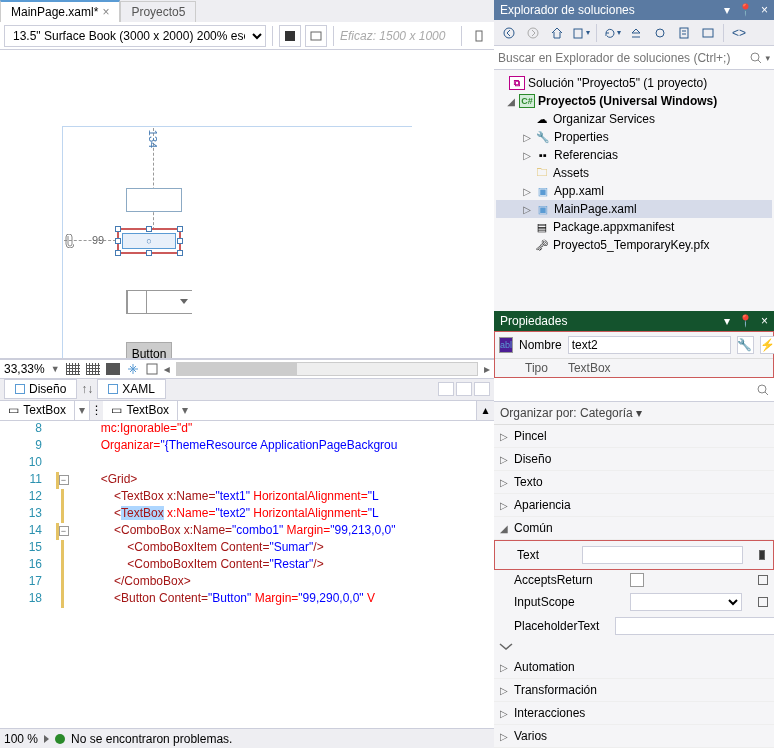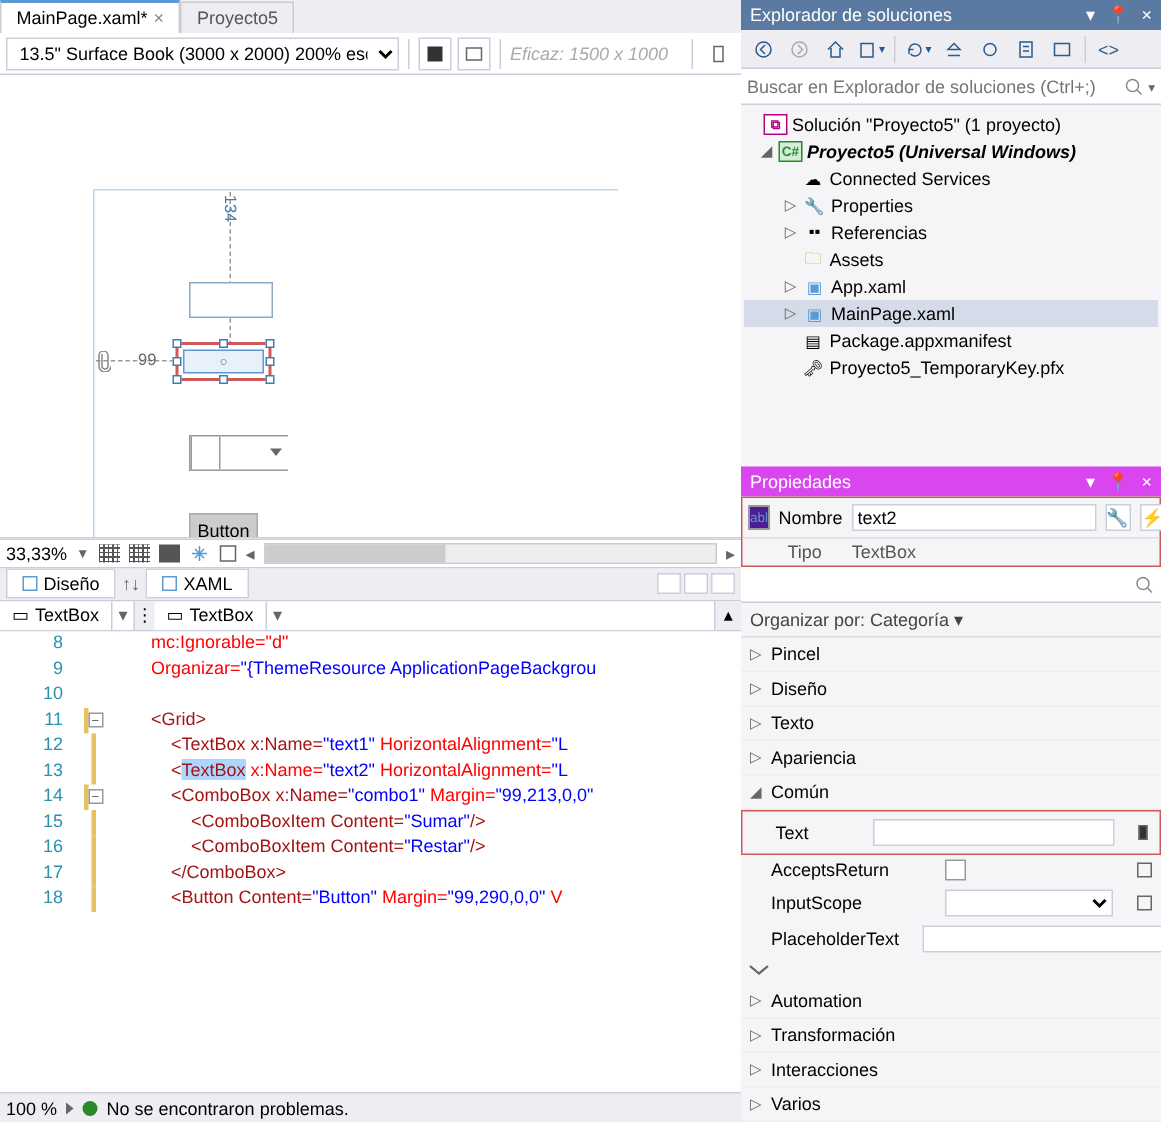--- a/index.html
+++ b/index.html
@@ -73,41 +73,41 @@
 .el { color: #a31515; }
 .hl { background: #add6ff; }
 
 
 .status { height: 20px; background: #eeeef2; display: flex; align-items: center; padding: 0 4px; gap: 6px; border-top: 1px solid #cccedb; }
 .green-dot { width: 10px; height: 10px; background: #2a8a2a; border-radius: 50%; }
 .status .zoom-arrow { width: 0; height: 0; border-top: 4px solid transparent; border-bottom: 4px solid transparent; border-left: 5px solid #666; }
 
 
 .panel-hdr { background: #5a7aa2; color: #fff; padding: 3px 6px; display: flex; align-items: center; justify-content: space-between; text-align: center; }
-.panel-hdr.dark { background: #d946ef; }
+.panel-hdr.dark { background: #14532d; }
 .panel-hdr .icons { display: flex; gap: 8px; }
 
 
 .sol-tb { display: flex; height: 26px; background: #eeeef2; border-bottom: 1px solid #cccedb; padding: 0 4px; gap: 2px; align-items: center; }
 .sol-btn { width: 22px; height: 22px; border: 1px solid transparent; display: flex; align-items: center; justify-content: center; color: #2d5a8c; }
 .sol-sep { width: 1px; height: 18px; background: #cccedb; margin: 0 2px; }
 
 
 .search-row { display: flex; height: 24px; background: #fff; border-bottom: 1px solid #cccedb; align-items: center; padding: 0 4px; }
 .search-row input { flex: 1; border: none; color: #999; outline: none; }
 .mag { color: #888; }
 
 
 .tree { padding: 4px 2px; background: #f5f5f7; flex: 1; overflow: hidden; }
 .tree-row { display: flex; align-items: center; height: 18px; padding-left: 0; gap: 3px; }
 .tr-toggle { width: 10px; text-align: center; color: #666; font-size: 10px; }
 .tr-icon { width: 16px; height: 14px; display: flex; align-items: center; justify-content: center; font-size: 11px; }
 .sln-icon { background: #fff; border: 1px solid #b08; color: #b08; font-size: 9px; font-weight: bold; }
 .csh-icon { background: #d4edda; border: 1px solid #2a8a2a; color: #2a8a2a; font-size: 9px; font-weight: bold; }
-.tree .bold { font-weight: bold; font-style: italic; }
+.tree .bold { font-weight: bold; }
 .tree-row.sel { background: #d6dbe9; }
 .f-icon { color: #d4a017; }
 .p-icon { color: #666; }
 .x-icon { color: #5a9bd4; }
 
 
 .props { display: flex; flex-direction: column; background: #f5f5f7; border: 1px solid #cc5a5a; }
 .prop-name-row { display: flex; align-items: center; padding: 4px; gap: 6px; border-bottom: 1px solid #ddd; }
 .abl-icon { width: 18px; height: 16px; border: 1px solid #999; background: #4c1d95; font-size: 9px; display: flex; align-items: center; justify-content: center; color: #5a9bd4; }
 .name-input { flex: 1; border: 1px solid #cccedb; padding: 1px 3px; background: #fff; }
@@ -423,21 +423,21 @@
         <span class="tr-icon sln-icon">⧉</span>
         <span>Solución "Proyecto5"  (1 proyecto)</span>
       </div>
     <div class="tree-row" style="padding-left:10px">
         <span class="tr-toggle">◢</span>
         <span class="tr-icon csh-icon">C#</span>
         <span class="bold">Proyecto5 (Universal Windows)</span>
       </div>
     <div class="tree-row" style="padding-left:38px">
         <span class="tr-icon">☁</span>
-        <span>Connected Services</span>
+        <span>Organizar Services</span>
       </div>
     <div class="tree-row" style="padding-left:26px">
         <span class="tr-toggle">▷</span>
         <span class="tr-icon p-icon">🔧</span>
         <span>Properties</span>
       </div>
     <div class="tree-row" style="padding-left:26px">
         <span class="tr-toggle">▷</span>
         <span class="tr-icon">▪▪</span>
         <span>Referencias</span>

